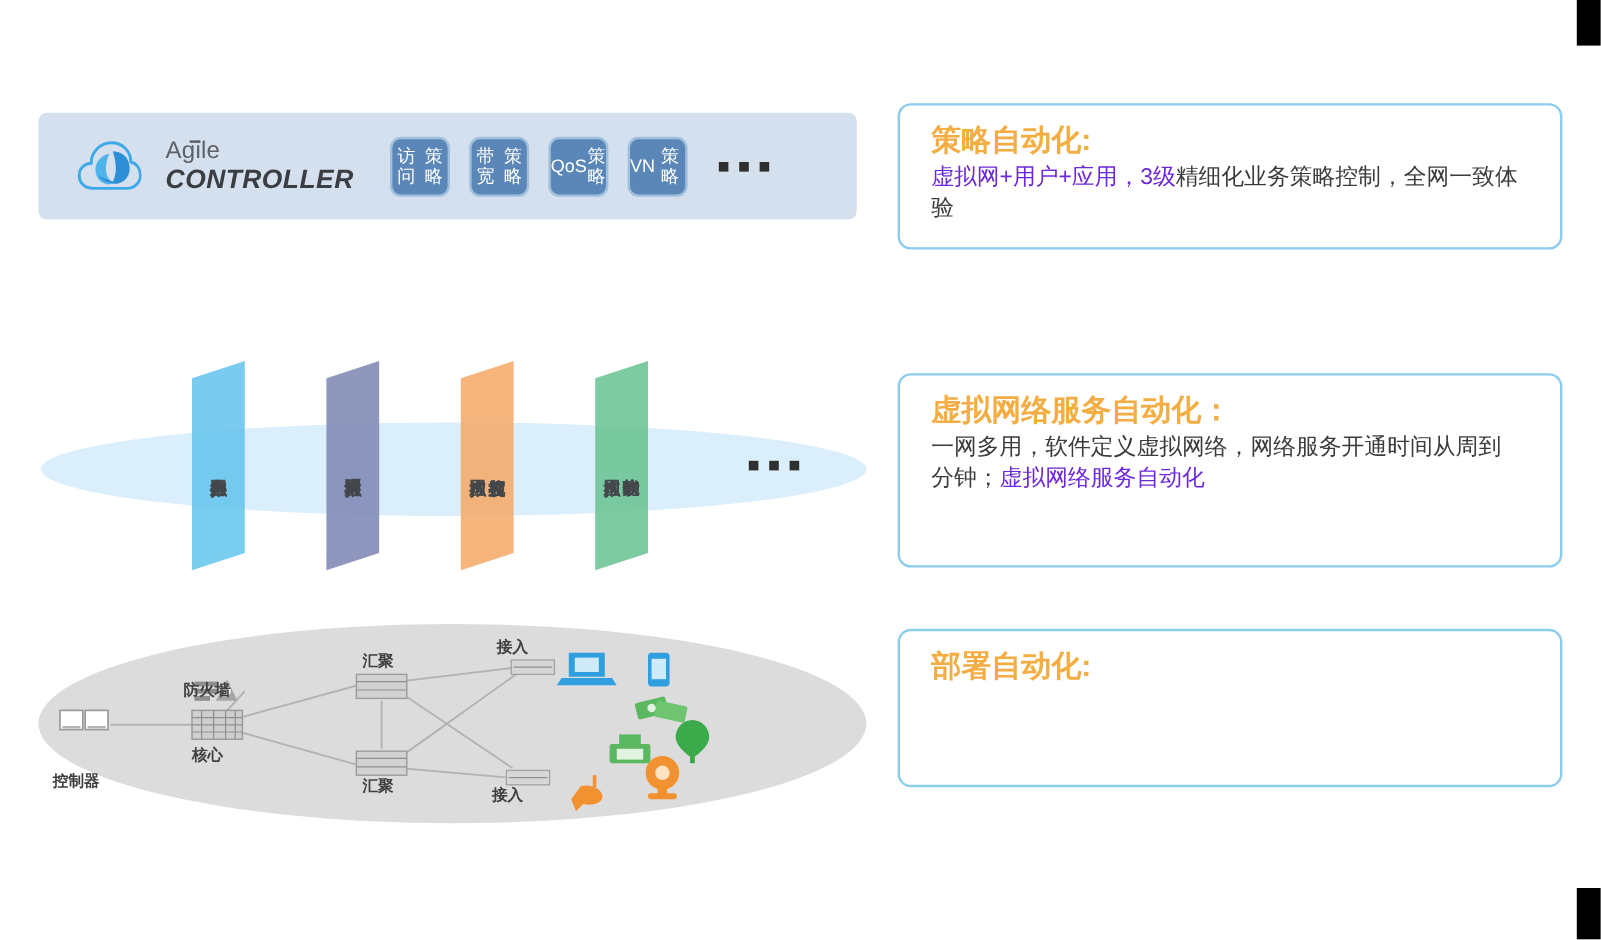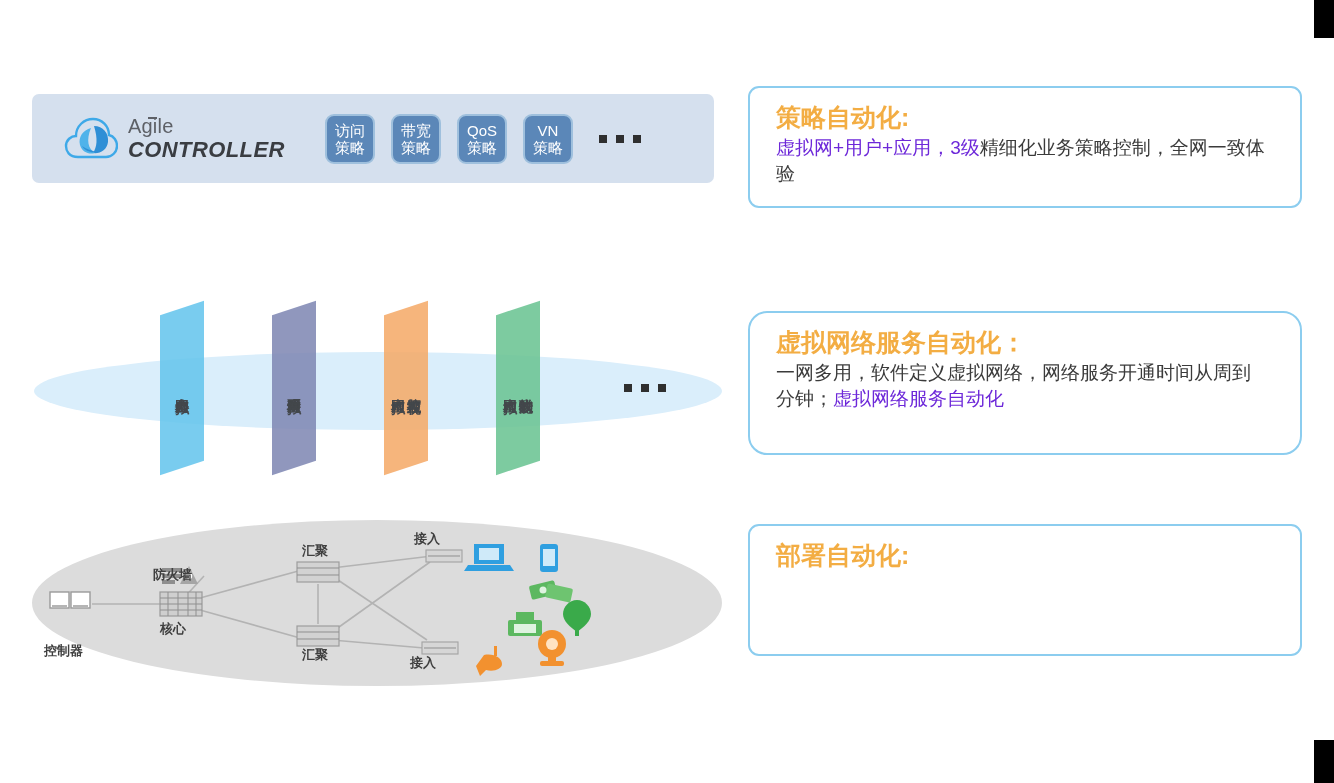--- a/index.html
+++ b/index.html
@@ -39,21 +39,21 @@
     display: flex;
     align-items: center;
   }
   #agile-logo {
     display: flex;
     align-items: center;
     margin-left: 32px;
     width: 245px;
   }
   #cloud-icon { width: 54px; height: 46px; flex: 0 0 54px; }
-  .logo-text { margin-left: 10px; line-height: 1; }
+  .logo-text { margin-left: 20px; line-height: 1; }
   #logo-agile {
     font-size: 20px;
     color: #5d6066;
     letter-spacing: .2px;
     position: relative;
     display: inline-block;
     font-family: "Liberation Sans", sans-serif;
   }
   #logo-agile::after {
     content: "";
@@ -78,21 +78,21 @@
     width: 50px;
     height: 50px;
     margin-left: 16px;
     background: #5b87b8;
     border: 2px solid #9fc0dd;
     border-radius: 9px;
     color: #ffffff;
     font-size: 15px;
     line-height: 17px;
     display: flex;
-    flex-direction: column;
+    flex-direction: row;
     align-items: center;
     justify-content: center;
     text-align: center;
     box-sizing: border-box;
   }
   .policy-chip .l1 { display: block; }
   .policy-chip .l2 { display: block; }
 
   .dots {
     display: flex;
@@ -185,21 +185,21 @@
     position: absolute;
     left: 748px;
     width: 554px;
     border: 2px solid #8ccdef;
     border-radius: 11px;
     background: #ffffff;
     box-sizing: border-box;
     padding: 14px 32px 16px 26px;
   }
   #panel-0 { top: 86px;  height: 122px; }
-  #panel-1 { top: 311px; height: 144px; border-radius: 19px; }
+  #panel-1 { top: 311px; height: 162px; }
   #panel-2 { top: 524px; height: 132px; }
 
   .panel-title {
     color: #f3ad43;
     font-size: 25px;
     font-weight: bold;
     line-height: 30px;
     margin-bottom: 3px;
   }
   .panel-body {

